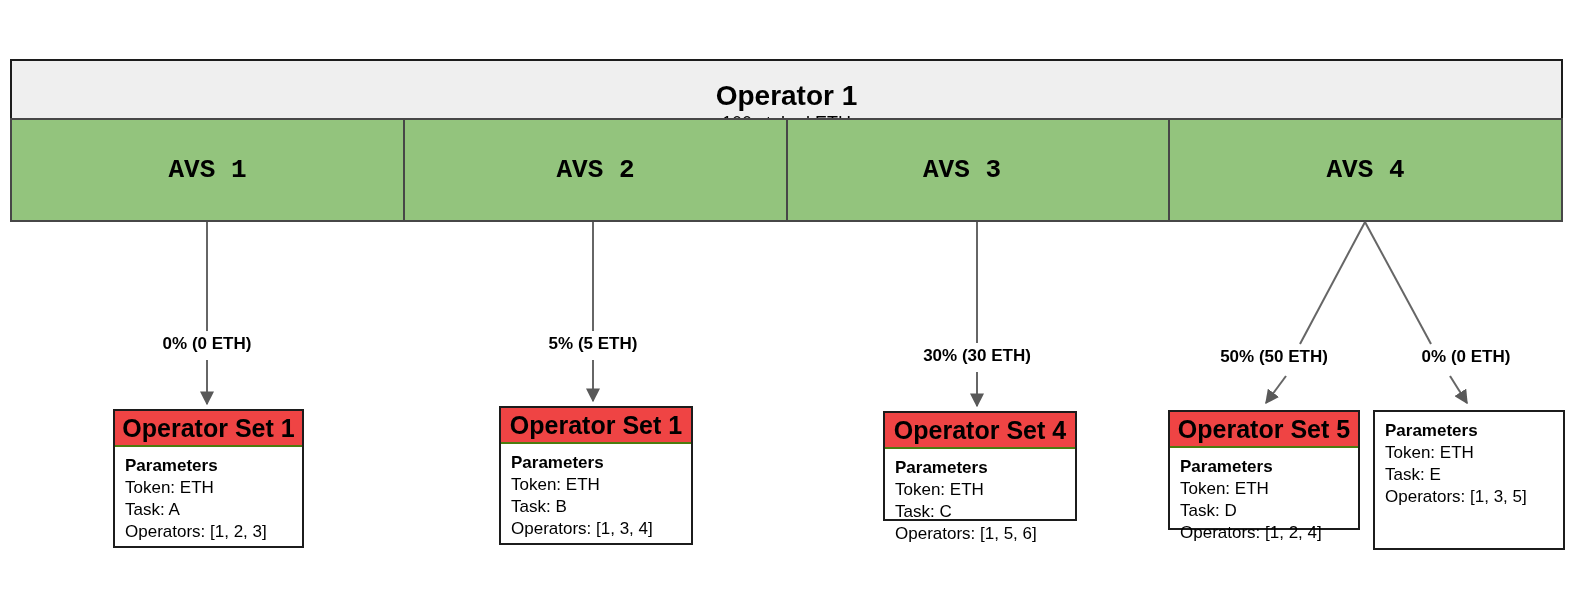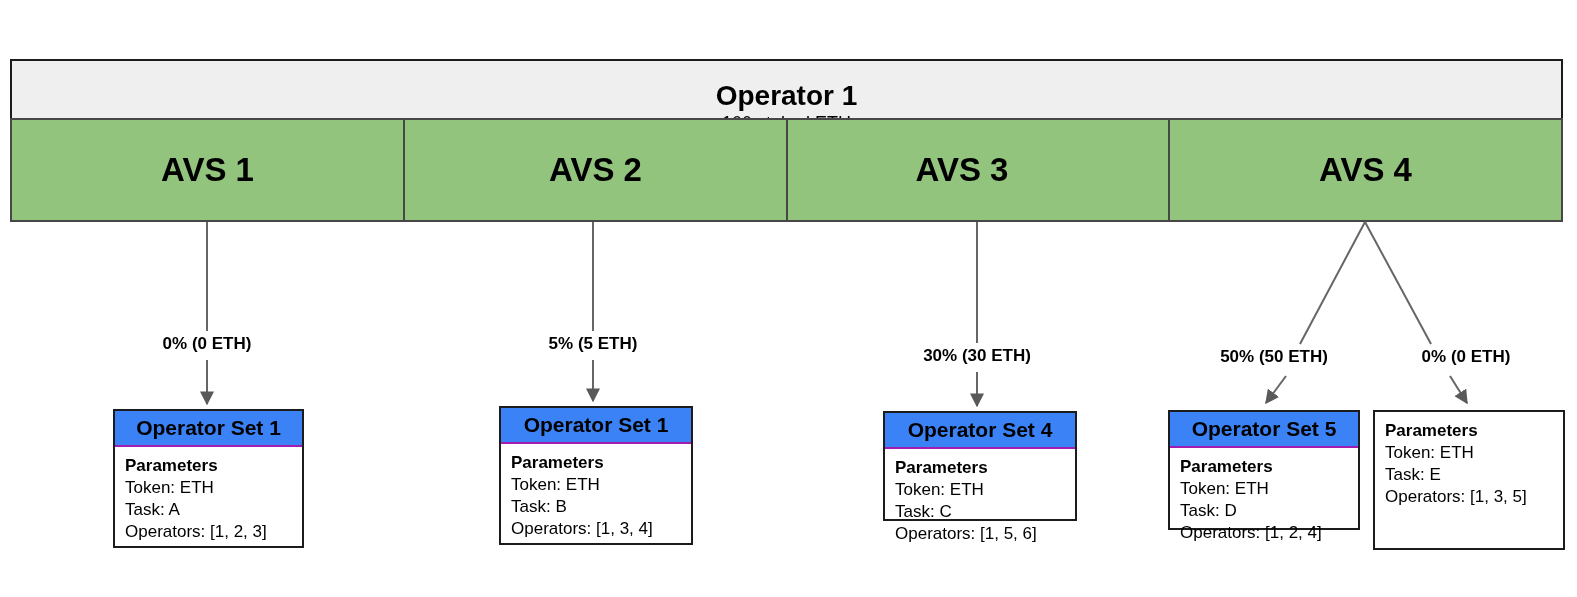--- a/index.html
+++ b/index.html
@@ -17,39 +17,39 @@
   .operator-subtitle{font-size:18px;line-height:22px;}
   
   .avs-row{
     position:absolute;left:10px;top:118px;width:1553px;height:104px;
     background:#93C47D;border:2px solid #474747;box-sizing:border-box;
   }
   .avs-divider{position:absolute;top:0;bottom:0;width:2px;background:#474747;}
   .avs-cell{
     position:absolute;top:0;height:100%;
     display:flex;align-items:center;justify-content:center;
-    font-size:33px;font-weight:bold;
+    font-size:26px;font-weight:bold;font-family:Liberation Mono, monospace;
   }
   
   .arrows{position:absolute;left:0;top:0;}
   
   .edge-label{
     position:absolute;transform:translate(-50%,-50%);
     font-size:17px;font-weight:bold;white-space:nowrap;background:#ffffff;
     padding:0 3px;
   }
   
   .op-set{
     position:absolute;background:#ffffff;border:2px solid #1c1c1c;
     box-sizing:border-box;
   }
   .op-set-header{
-    height:34px;background:#3b82f6;border-bottom:2px solid #a21caf;
+    height:34px;background:#ef4444;border-bottom:2px solid #4d7c0f;
     display:flex;align-items:center;justify-content:center;
-    font-size:21px;font-weight:bold;
+    font-size:25px;font-weight:bold;
   }
   .op-set-body{padding:8px 10px;font-size:17px;line-height:22px;}
   .param-heading{font-weight:bold;}
 </style>
 </head>
 <body>
 
 <div class="stage">
 
   <div class="operator-box">

